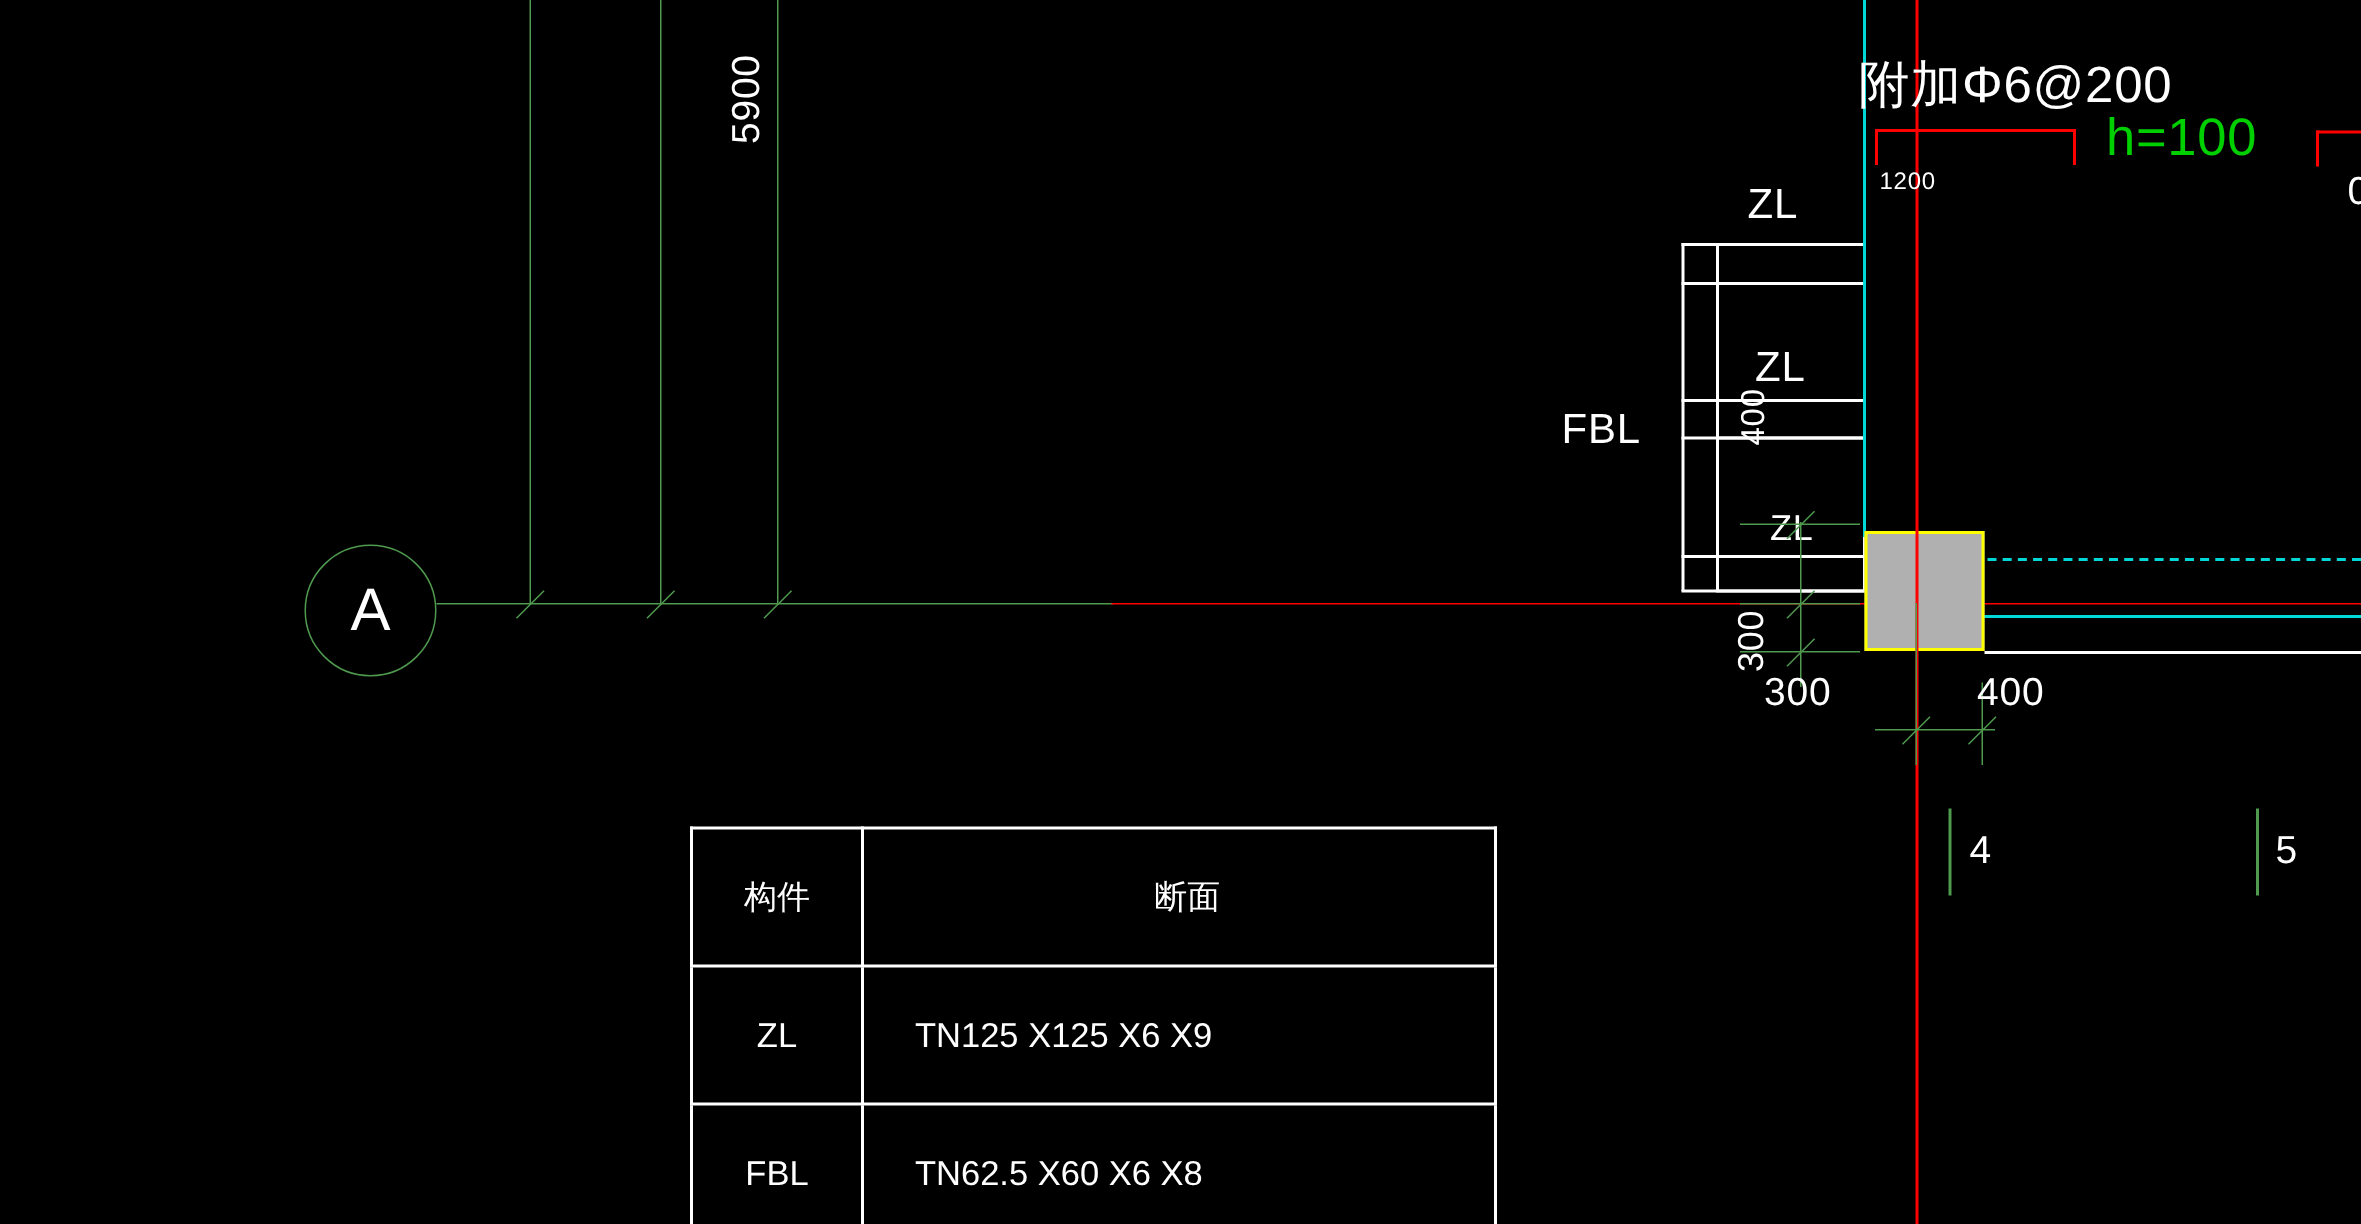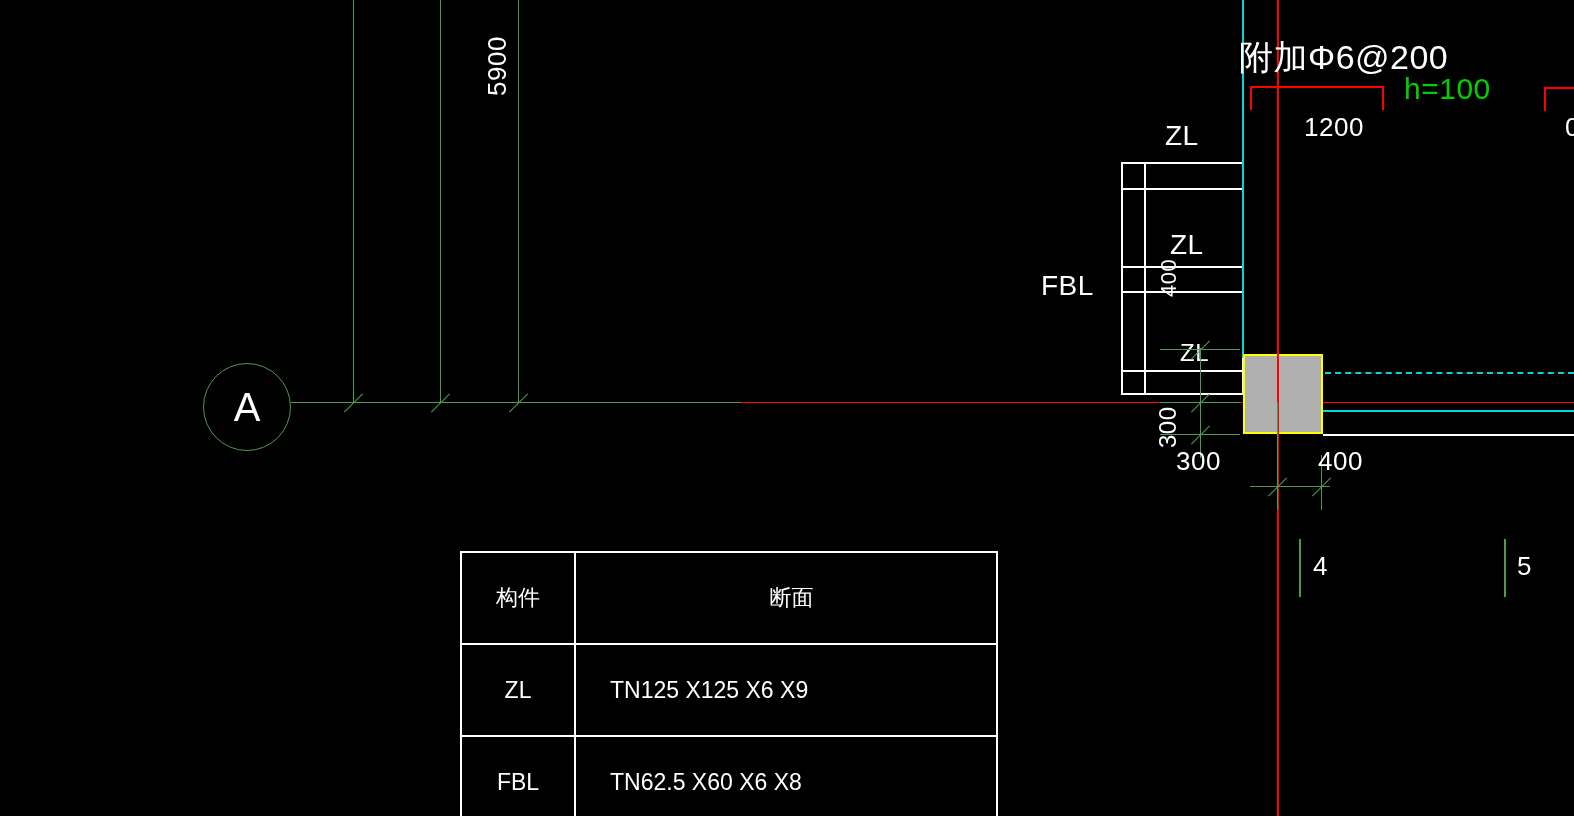--- a/index.html
+++ b/index.html
@@ -173,23 +173,23 @@
 
   <div class="ln v-line red" style="left:1277px; top:0px; height:816px; border-left-width:2px;"></div>
 
   <div class="ln h-line white" style="left:1323px; top:434px; width:251px; border-top-width:2px;"></div>
 
   <div class="txt" style="left:1239px; top:40px; font-size:34px;">附加Φ6@200</div>
 
   <div class="ln h-line red" style="left:1250px; top:86px; width:133px; border-top-width:2px;"></div>
   <div class="ln v-line red" style="left:1250px; top:86px; height:24px; border-left-width:2px;"></div>
   <div class="ln v-line red" style="left:1382px; top:86px; height:24px; border-left-width:2px;"></div>
-  <div class="txt" style="left:1304px; top:114px; font-size:26px;">1200</div>
-
-  <div class="txt green-t" style="left:1404px; top:74px; font-size:30px;">h=100</div>
+  <div class="txt" style="left:1253px; top:114px; font-size:16px;">1200</div>
+
+  <div class="txt green-t" style="left:1404px; top:74px; font-size:35px;">h=100</div>
 
   <div class="ln h-line red" style="left:1544px; top:87px; width:30px; border-top-width:2px;"></div>
   <div class="ln v-line red" style="left:1544px; top:87px; height:24px; border-left-width:2px;"></div>
   <div class="txt" style="left:1565px; top:114px; font-size:26px;">0</div>
 
   <div class="ln h-line green" style="left:1250px; top:486px; width:80px;"></div>
   <div class="ln v-line green" style="left:1277px; top:402px; height:108px;"></div>
   <div class="ln v-line green" style="left:1321px; top:455px; height:55px;"></div>
   <div class="tick" style="left:1277px; top:474px;"></div>
   <div class="tick" style="left:1321px; top:474px;"></div>

